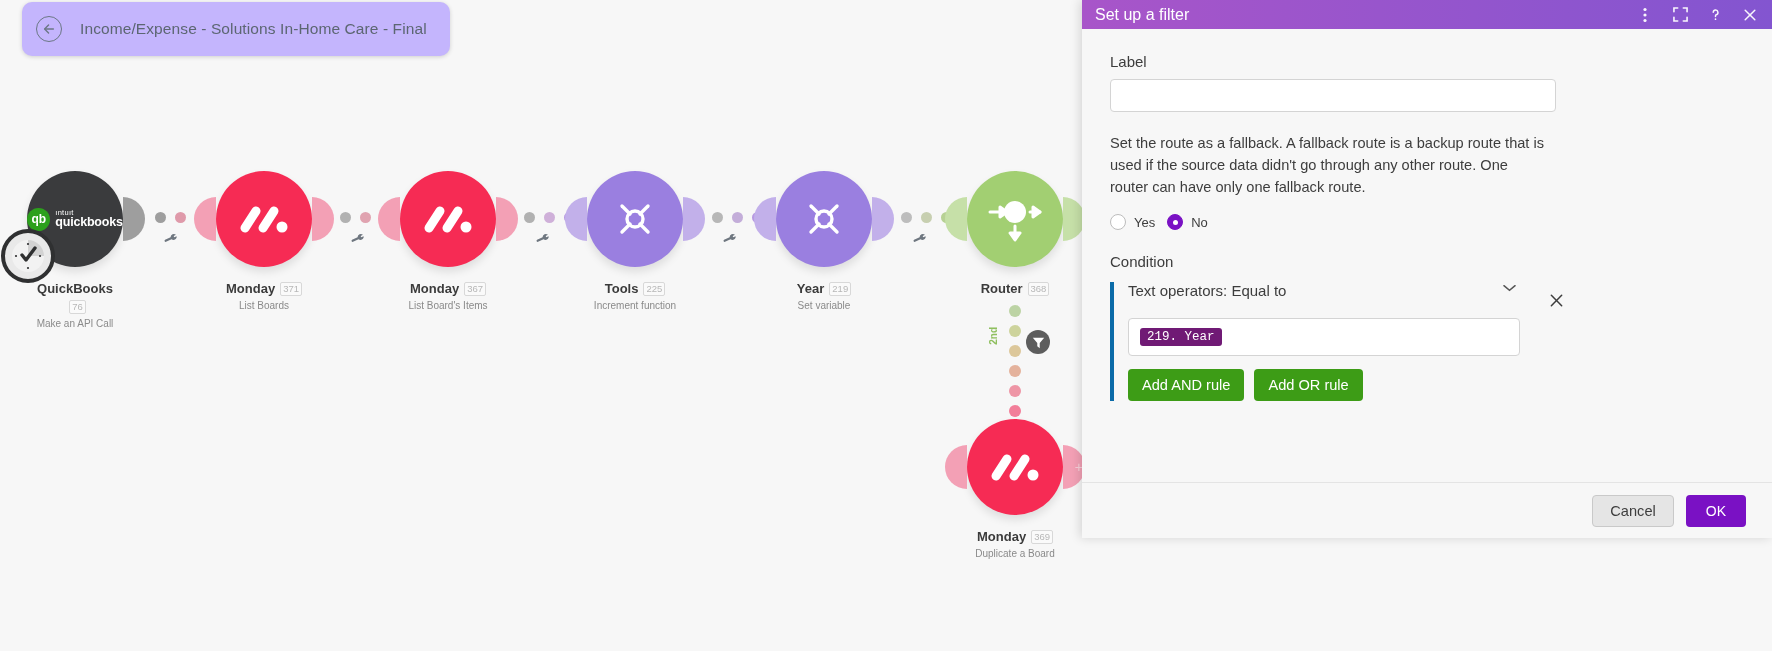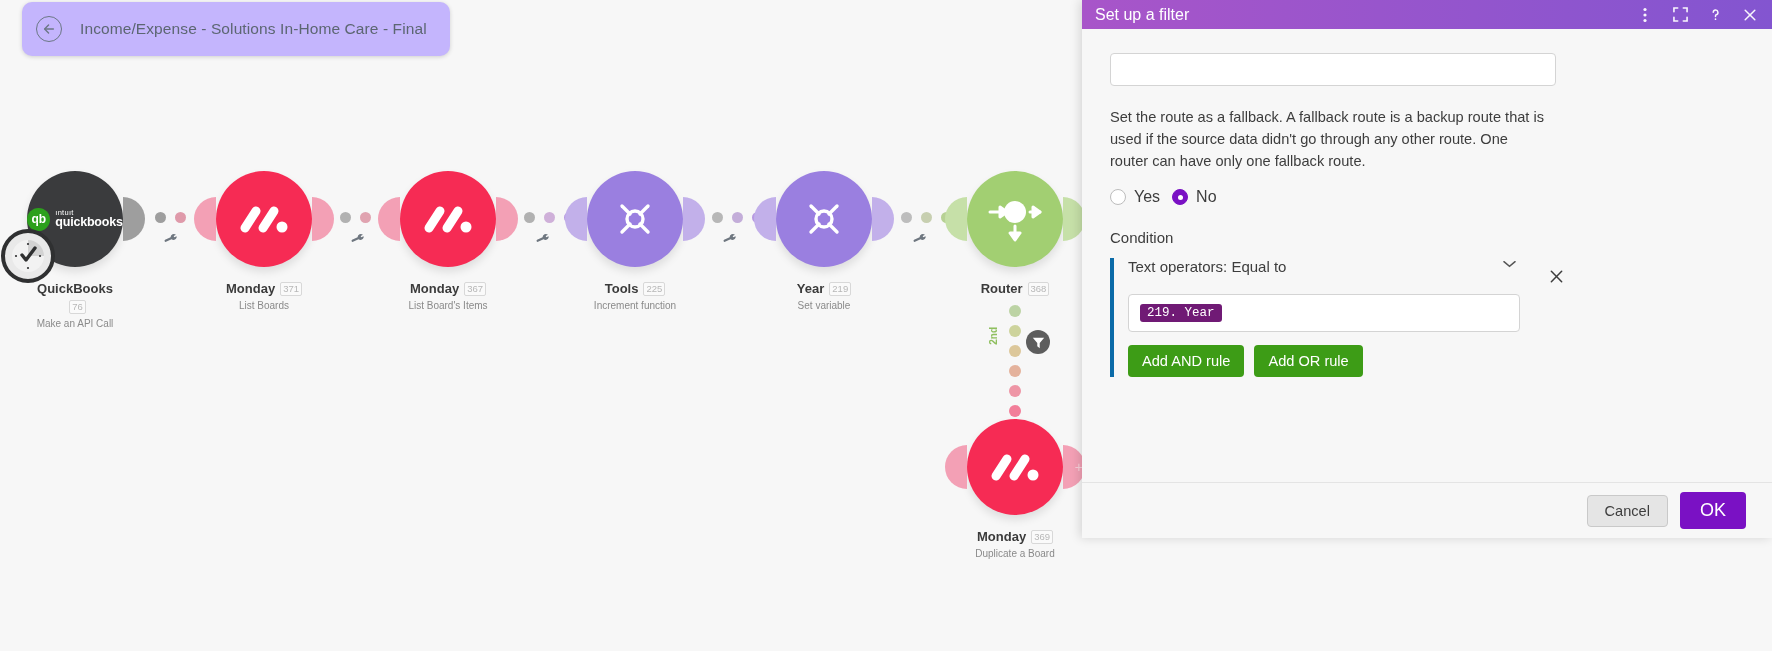--- a/index.html
+++ b/index.html
@@ -171,21 +171,21 @@
   .radio-opt { display: flex; align-items: center; gap: 8px; cursor: pointer; }
   .radio {
     width: 16px; height: 16px; border-radius: 50%;
     border: 1.6px solid #bdbdbd; background: #fff;
     display: flex; align-items: center; justify-content: center;
   }
   .radio.checked { border-color: #7a11c4; background: #7a11c4; }
   .radio.checked::after {
     content: ""; width: 5px; height: 5px; border-radius: 50%; background: #fff;
   }
-  .radio-label { font-size: 16px; color: #3d3d3d; }
+  .radio-label { font-size: 13px; color: #3d3d3d; }
 
   #condition-label { margin-top: 23px; font-size: 15px; color: #3d3d3d; }
 
   #condition-group {
     margin-top: 12px;
     border-left: 4px solid #0b6ba8;
     padding-left: 14px;
     position: relative;
     width: 450px;
   }
@@ -230,21 +230,21 @@
     gap: 12px; padding-right: 26px;
   }
   #cancel-btn {
     background: #e5e5e5; color: #3d3d3d;
     border: 1px solid #c9c9c9; border-radius: 4px;
     font-size: 14.6px; padding: 7px 17px; cursor: pointer;
     font-family: "Liberation Sans", sans-serif;
   }
   #ok-btn {
     background: #7a11c4; color: #fff; border: none; border-radius: 4px;
-    font-size: 18px; padding: 8px 20px; cursor: pointer;
+    font-size: 14px; padding: 8px 20px; cursor: pointer;
     font-family: "Liberation Sans", sans-serif;
   }
 </style>
 </head>
 <body>
 
 <div id="root">
 
   <div id="canvas">
 
@@ -496,20 +496,21 @@
           <svg width="14" height="14" viewBox="0 0 16 16" stroke="#fff" stroke-width="1.7" stroke-linecap="round">
               <line x1="2.5" y1="2.5" x2="13.5" y2="13.5"></line>
               <line x1="13.5" y1="2.5" x2="2.5" y2="13.5"></line>
             </svg>
         </div>
       </div>
     </div>
 
     <div id="panel-body">
 
+      <div class="field-label">Label</div>
       <input id="label-input" type="text" placeholder="" style="">
 
       <div id="fallback-desc">Set the route as a fallback. A fallback route is a backup route that is used if the source data didn't go through any other route. One router can have only one fallback route.</div>
 
       <div class="radio-row">
         <div class="radio-opt">
           <span class="radio"></span>
           <span class="radio-label">Yes</span>
         </div>
         <div class="radio-opt">

